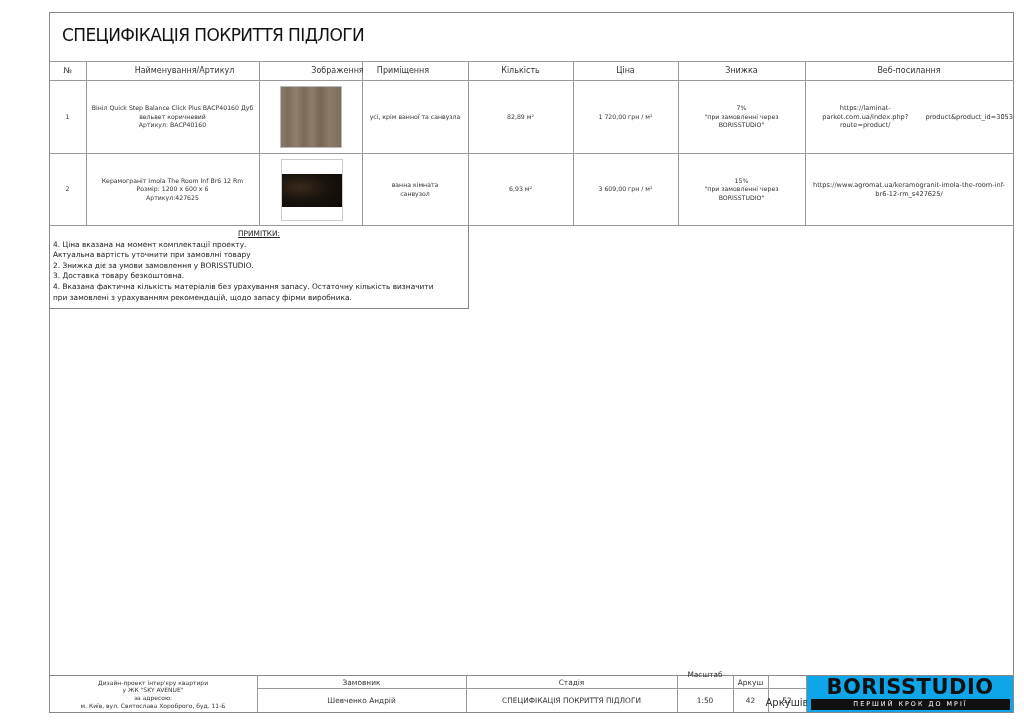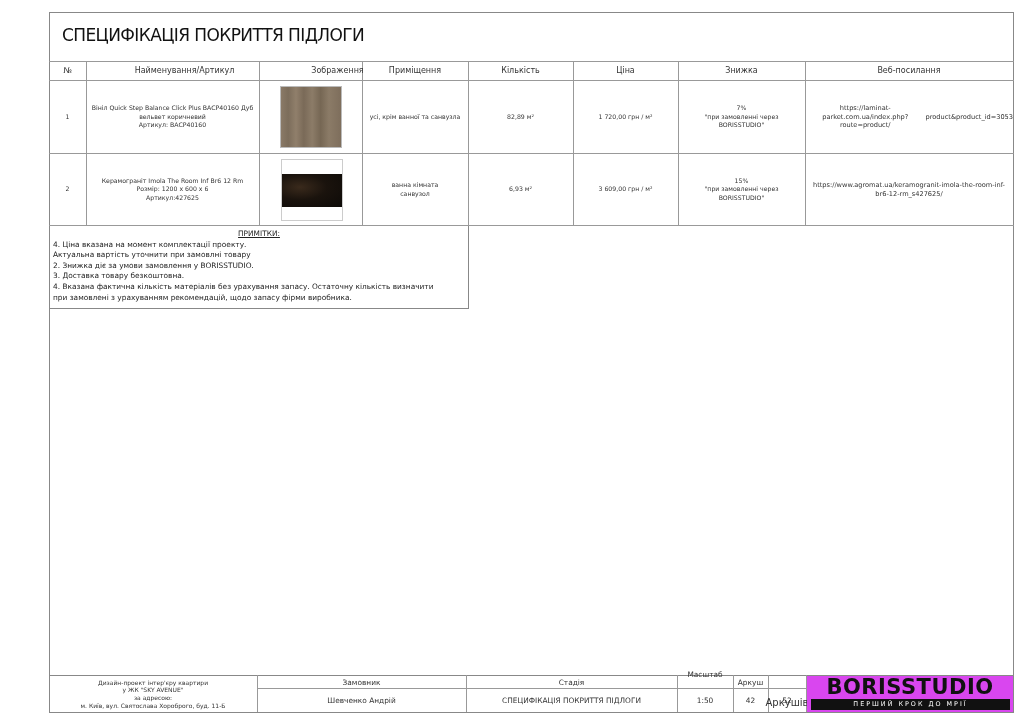--- a/index.html
+++ b/index.html
@@ -14,21 +14,21 @@
   .hcell{font-size:8px;color:#333;}
   .img1{left:280px;top:86px;width:62px;height:62px;border:1px solid #bbb;
     background:linear-gradient(90deg,#8a7a67 0%,#7c6d5b 12%,#907f6b 25%,#7a6a58 38%,#8c7c68 52%,#766754 66%,#8b7b67 80%,#7e6e5c 100%);}
   .img2{left:281px;top:159px;width:62px;height:62px;border:1px solid #ccc;background:#fff;}
   .img2 .band{position:absolute;left:0;top:14px;width:60px;height:33px;
     background:radial-gradient(ellipse at 30% 40%,#3a2a1c 0%,#1a130d 45%,#0d0a07 100%);}
   .notes{left:49px;top:226px;width:420px;height:83px;border:1px solid #888;border-top:none;padding:3px 3px;font-size:7.4px;line-height:10.6px;color:#222;}
   .notes .nh{text-decoration:underline;text-align:center;}
   .foot{font-size:7.4px;color:#333;display:flex;align-items:center;justify-content:center;text-align:center;}
   .foot-addr{font-size:6px;line-height:7.6px;}
-  .logo{left:807px;top:676px;width:206px;height:36px;background:#d946ef;}
+  .logo{left:807px;top:676px;width:206px;height:36px;background:#0ea5e9;}
   .logo-text{position:absolute;left:0;top:0;width:206px;text-align:center;font-family:"DejaVu Sans","Liberation Sans",sans-serif;font-weight:bold;font-size:21px;letter-spacing:0.5px;color:#111;line-height:22px;}
   .logo-bar{position:absolute;left:4px;top:23px;width:199px;height:11px;background:#111;color:#fff;font-size:6.4px;letter-spacing:2px;text-align:center;line-height:11px;}
 </style>
 </head>
 <body>
 
 <div class="abs frame"></div>
 <div class="abs title-row"></div>
 <div class="abs title">СПЕЦИФІКАЦІЯ ПОКРИТТЯ ПІДЛОГИ</div>
 
@@ -40,21 +40,21 @@
 <div class="abs vline" style="left:259px;top:62px;height:164px;"></div>
 <div class="abs vline" style="left:362px;top:62px;height:164px;"></div>
 <div class="abs vline" style="left:468px;top:62px;height:164px;"></div>
 <div class="abs vline" style="left:573px;top:62px;height:164px;"></div>
 <div class="abs vline" style="left:678px;top:62px;height:164px;"></div>
 <div class="abs vline" style="left:805px;top:62px;height:164px;"></div>
 
 <div class="abs cell hcell" style="left:49px;top:62px;width:37px;height:18px;">№</div>
 <div class="abs cell hcell" style="left:86px;top:62px;width:173px;height:18px;padding-left:24px;">Найменування/Артикул</div>
 <div class="abs cell hcell" style="left:259px;top:62px;width:103px;height:18px;margin-left:27px;">Зображення</div>
-<div class="abs cell hcell" style="left:362px;top:62px;width:106px;height:18px;">Приміщення</div>
+<div class="abs cell hcell" style="left:350px;top:62px;width:106px;height:18px;">Приміщення</div>
 <div class="abs cell hcell" style="left:468px;top:62px;width:105px;height:18px;">Кількість</div>
 <div class="abs cell hcell" style="left:573px;top:62px;width:105px;height:18px;">Ціна</div>
 <div class="abs cell hcell" style="left:678px;top:62px;width:127px;height:18px;">Знижка</div>
 <div class="abs cell hcell" style="left:805px;top:62px;width:208px;height:18px;">Веб-посилання</div>
 
 <div>
   <div class="abs cell" style="left:49px;top:81px;width:37px;height:72px;">1</div>
   <div class="abs cell" style="left:86px;top:81px;width:173px;height:72px;flex-direction:column;">
     <span>Вініл Quick Step Balance Click Plus BACP40160 Дуб</span>
     <span>вельвет коричневий</span>

